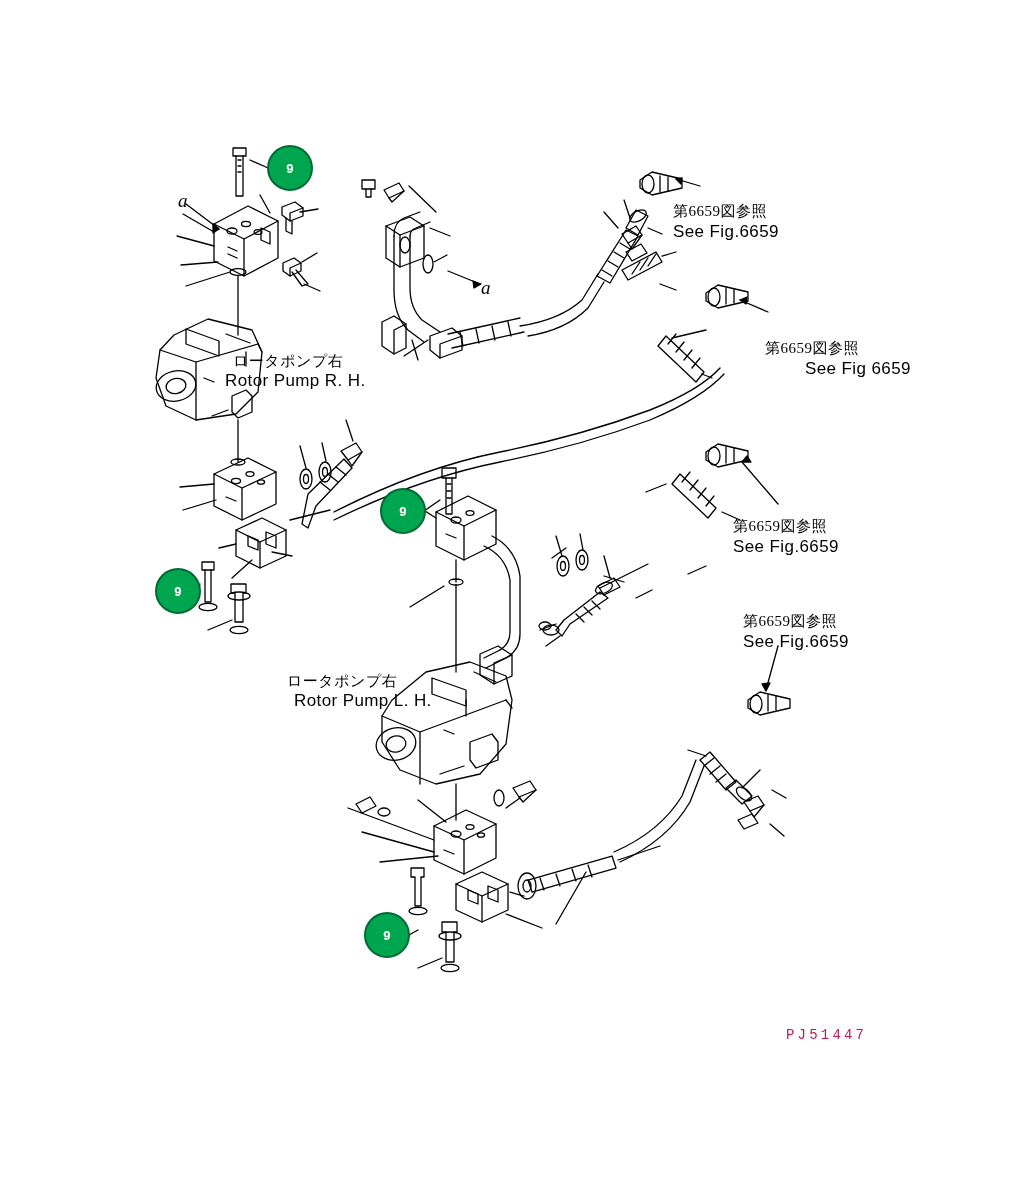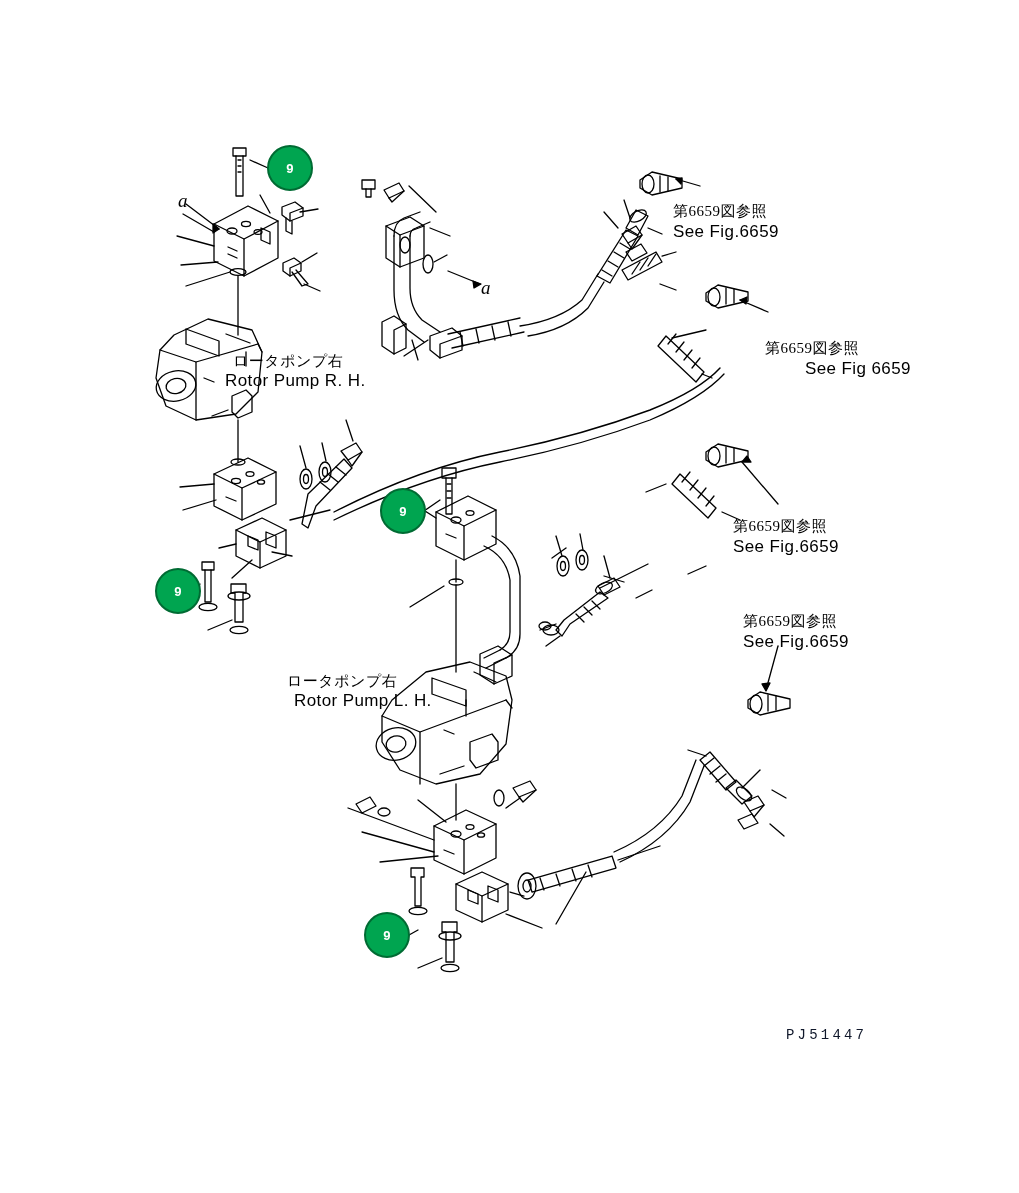--- a/index.html
+++ b/index.html
@@ -45,21 +45,21 @@
     font-family: "Liberation Mono", monospace;
     font-size: 13px;
     font-weight: 700;
     fill: #ffffff;
   }
   .code {
     position: absolute;
     font-family: "Liberation Mono", monospace;
     font-size: 14px;
     letter-spacing: 3.2px;
-    color: #0f172a;
+    color: #be185d;
   }
   .amark {
     position: absolute;
     font-family: "Liberation Serif", serif;
     font-size: 19px;
     font-style: italic;
     color: #000000;
   }
 </style>
 </head>

